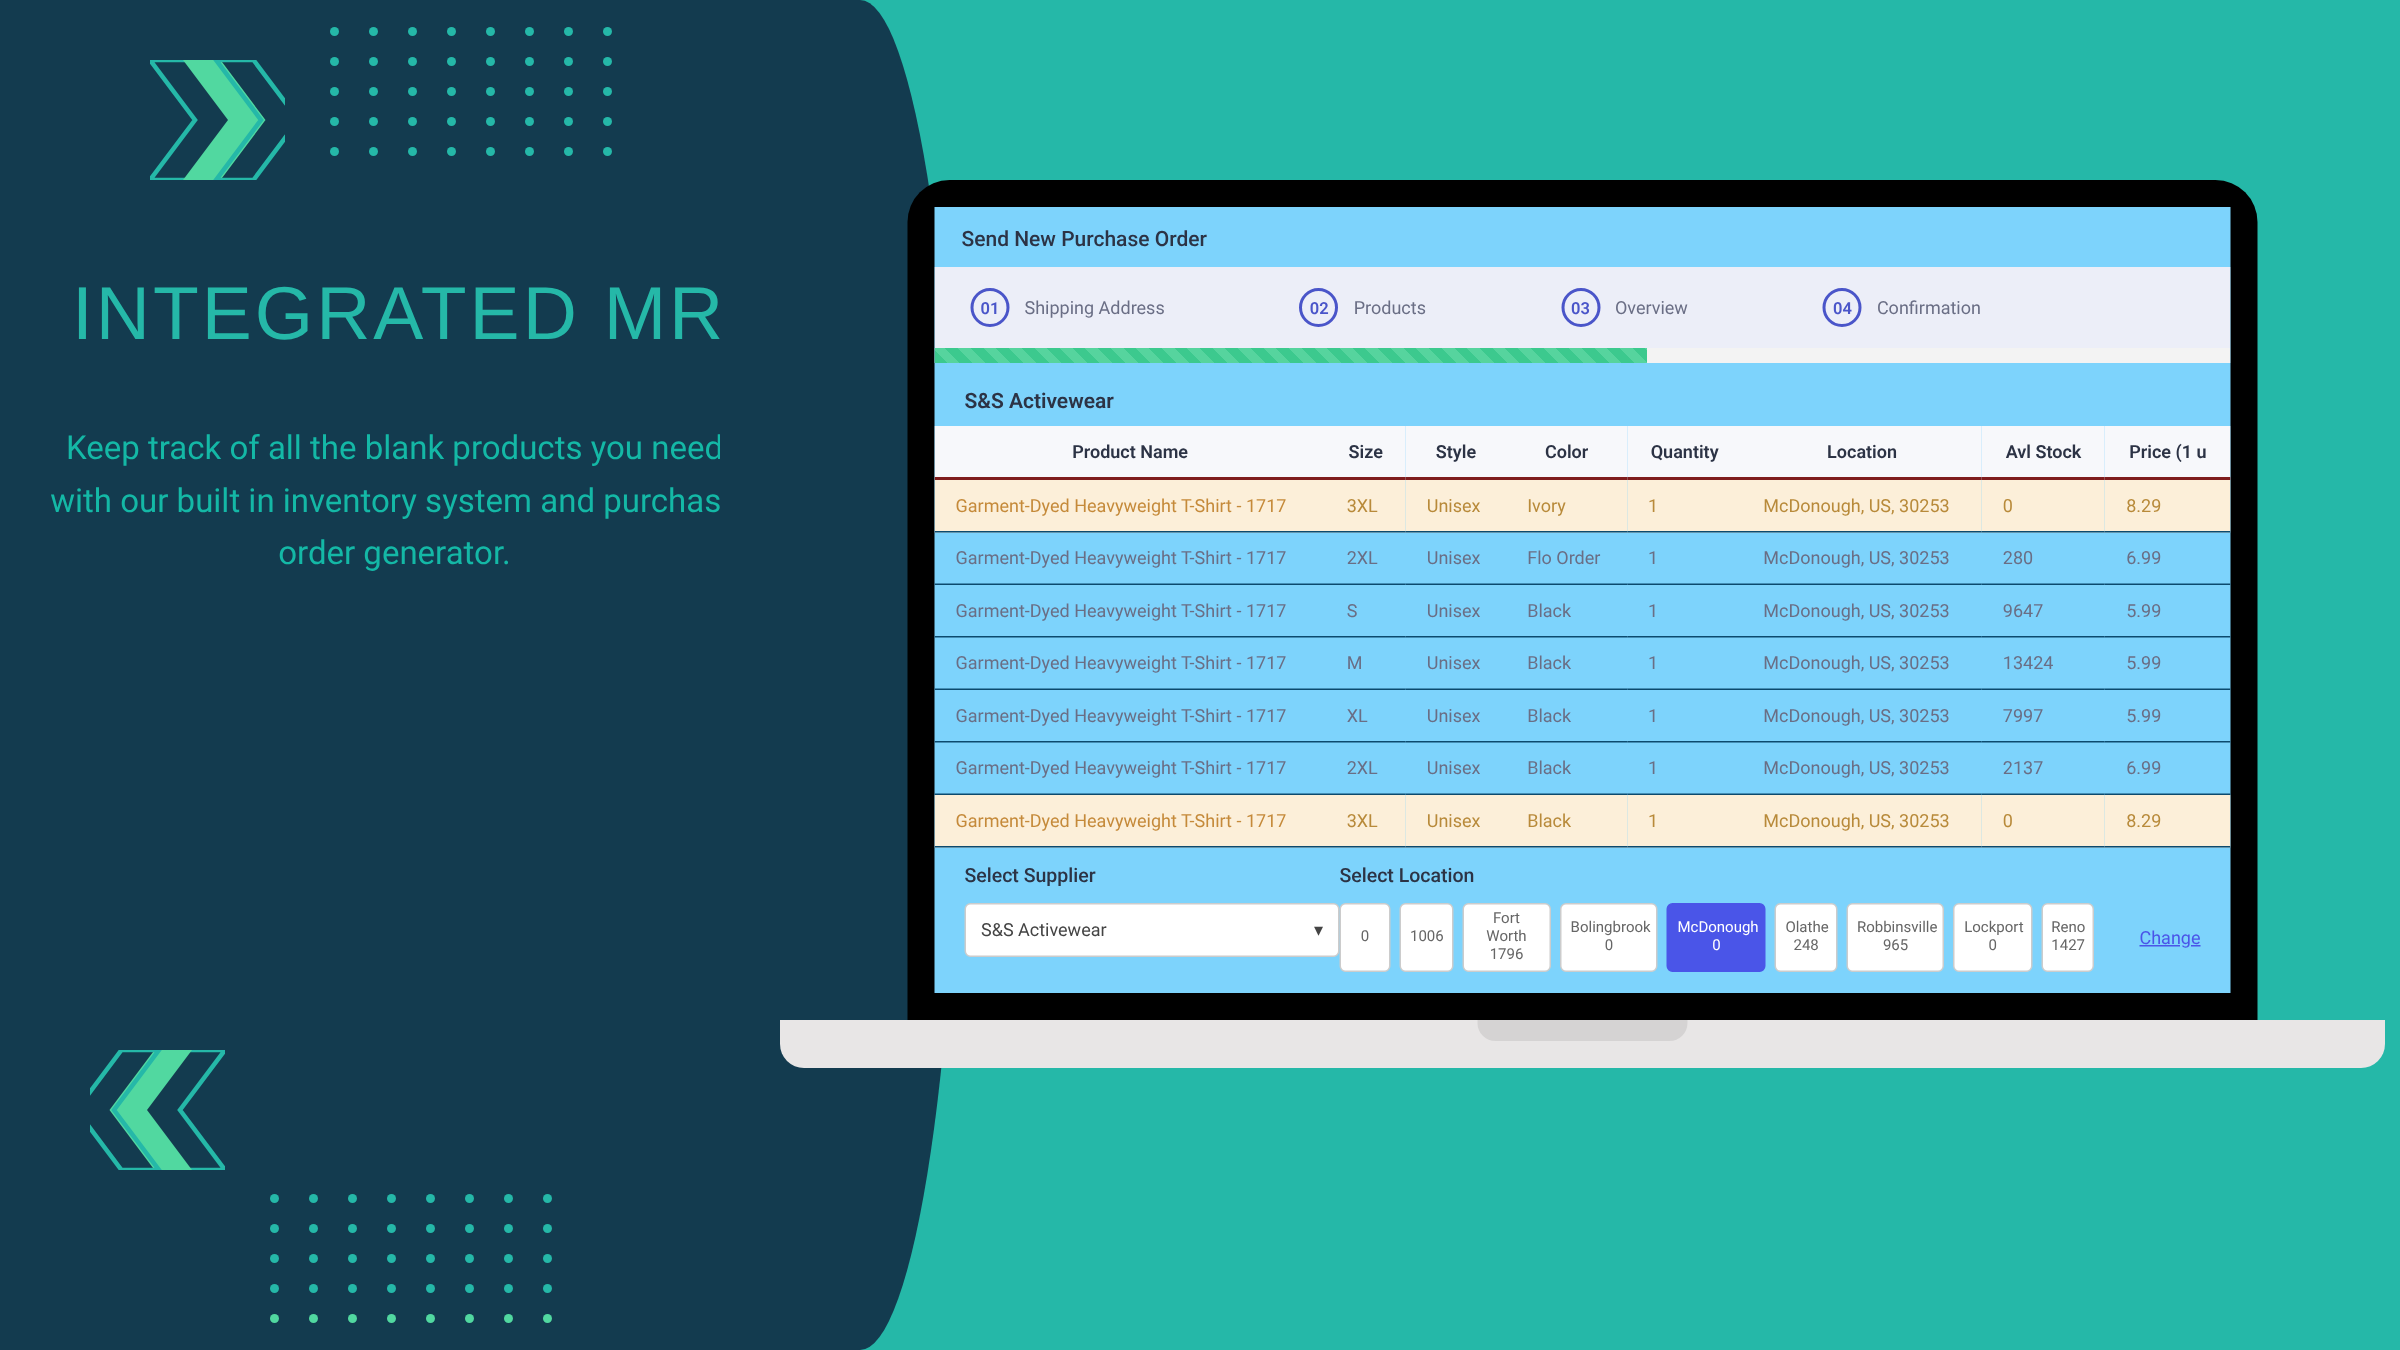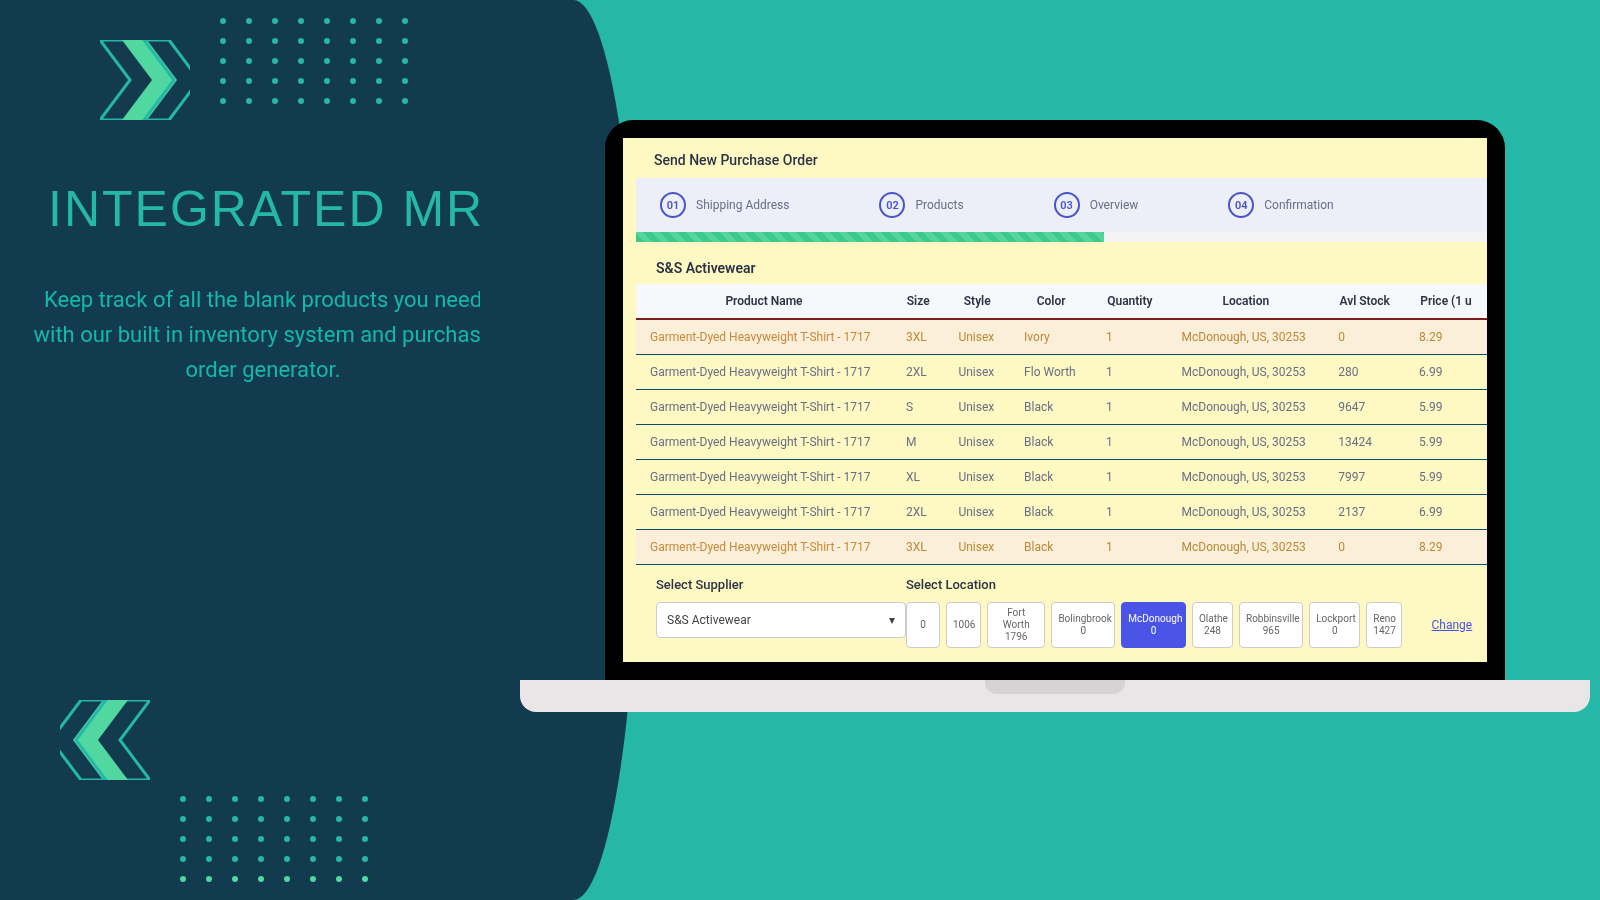--- a/index.html
+++ b/index.html
@@ -69,26 +69,25 @@
   }
   .screen-bezel {
     width: 900px; height: 560px;
     background: #000;
     border-radius: 28px 28px 0 0;
     padding: 18px;
     margin: 0 auto;
   }
   .screen {
     width: 100%; height: 100%;
-    background: #fef9c3;
+    background: #7dd3fc;
     overflow: hidden;
     position: relative;
     font-size: 12px;
     color: #555;
-    padding-left: 13px;
   }
   .laptop-base {
     width: 1070px; height: 32px;
     background: #e8e6e6;
     border-radius: 0 0 16px 16px;
     margin-left: -70px;
     position: relative;
   }
   .laptop-base::after {
     content:"";
@@ -331,21 +330,21 @@
               <td>Ivory</td>
               <td>1</td>
               <td>McDonough, US, 30253</td>
               <td>0</td>
               <td>8.29</td>
             </tr>
             <tr>
               <td>Garment-Dyed Heavyweight T-Shirt - 1717</td>
               <td>2XL</td>
               <td>Unisex</td>
-              <td>Flo Worth</td>
+              <td>Flo Order</td>
               <td>1</td>
               <td>McDonough, US, 30253</td>
               <td>280</td>
               <td>6.99</td>
             </tr>
             <tr>
               <td>Garment-Dyed Heavyweight T-Shirt - 1717</td>
               <td>S</td>
               <td>Unisex</td>
               <td>Black</td>

